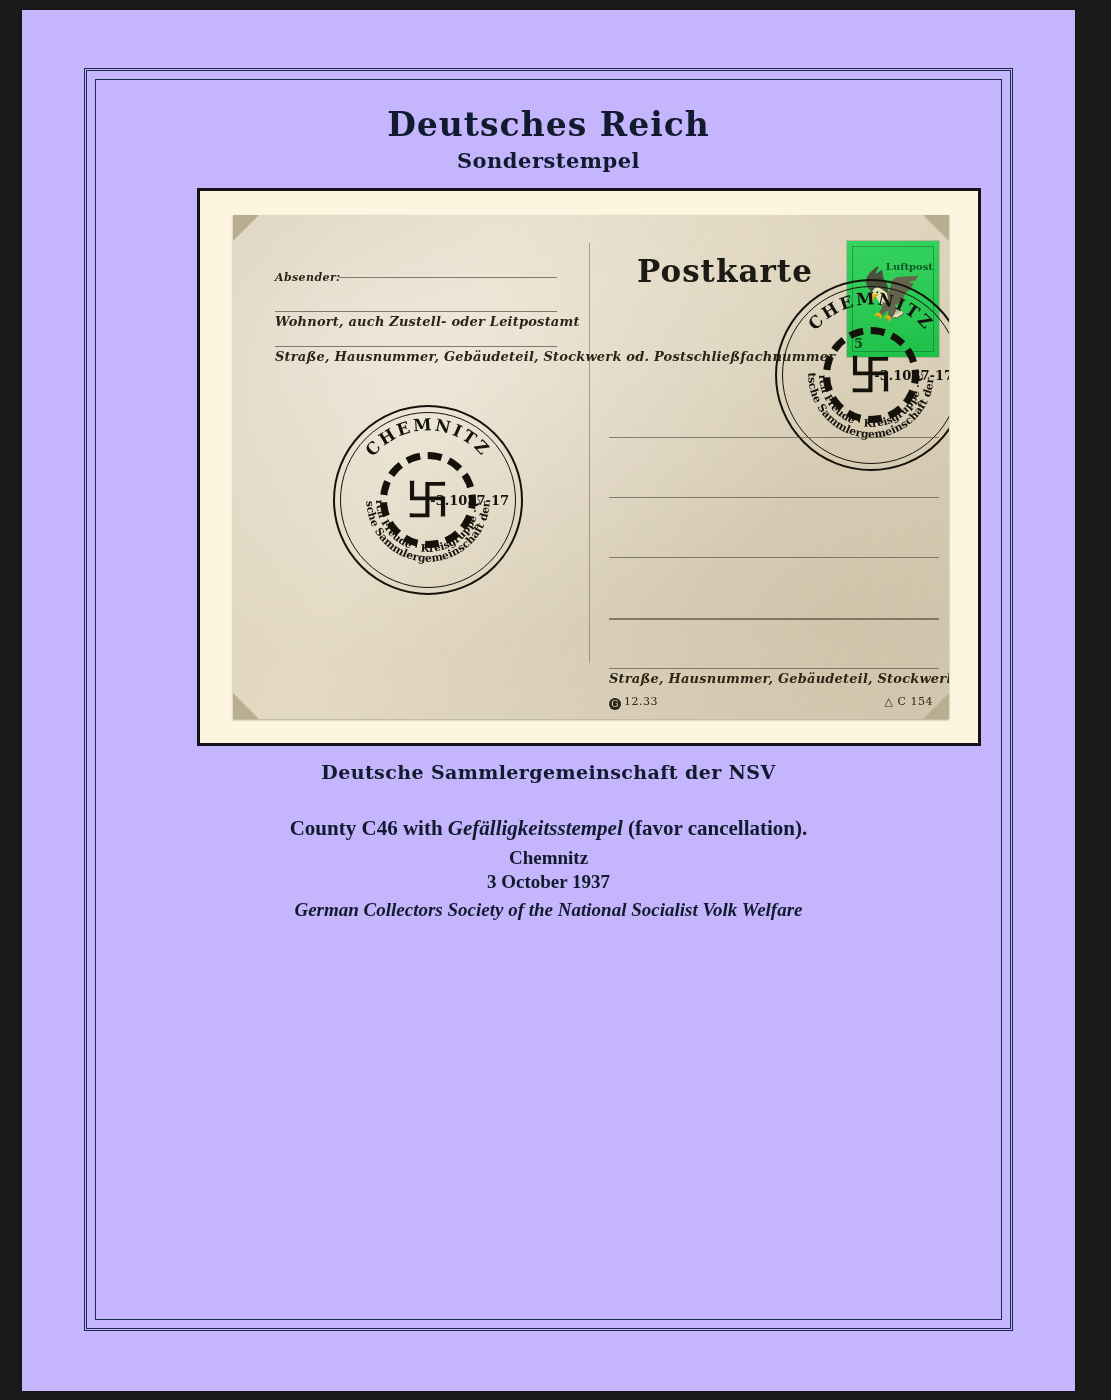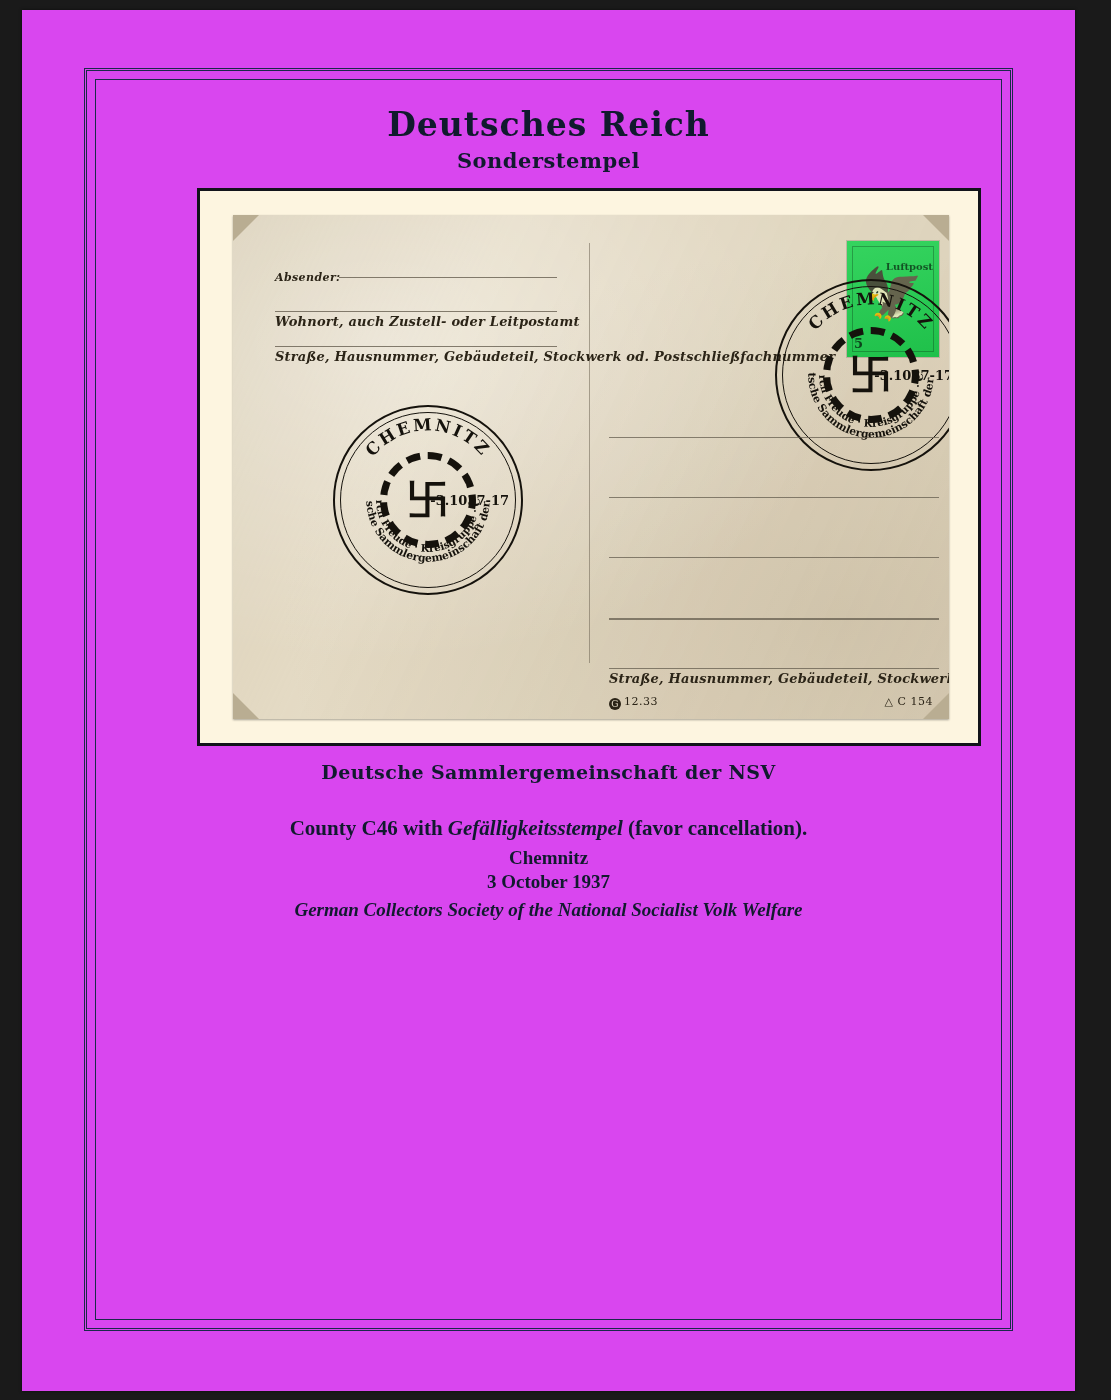--- a/index.html
+++ b/index.html
@@ -14,21 +14,21 @@
     overflow: hidden;
   }
 
   
   .album-page {
     position: absolute;
     left: 22px;
     top: 10px;
     width: 1053px;
     height: 1381px;
-    background: #d946ef;
+    background: #c4b5fd;
     box-shadow: 0 0 3px rgba(0,0,0,0.6);
   }
 
   .outer-rule {
     position: absolute;
     left: 62px;
     top: 58px;
     right: 62px;
     bottom: 60px;
     border: 3px double #1b2a4a;
@@ -405,20 +405,21 @@
             <div class="gear" style="width:96px; height:96px; border-width:7px; border-style:dashed;"></div>
             <div class="swastika" style="font-size:40px;">卐</div>
             <div class="datebar" style="font-size:13px; padding:0 12px; box-sizing:border-box;">
               <span>-3.10</span>
               <span>37-17</span>
             </div>
           </div>
         </div>
 
         <div class="pc-right">
+          <div class="postkarte-word">Postkarte</div>
 
           <div class="stamp">
             <div class="stamp-inner"></div>
             <div class="stamp-eagle">🦅</div>
             <div class="stamp-text">Luftpost</div>
             <div class="stamp-value">5</div>
           </div>
 
           <div class="cancel" style="left:186px; top:64px; width:192px; height:192px;">
             <div class="ring2"></div>

